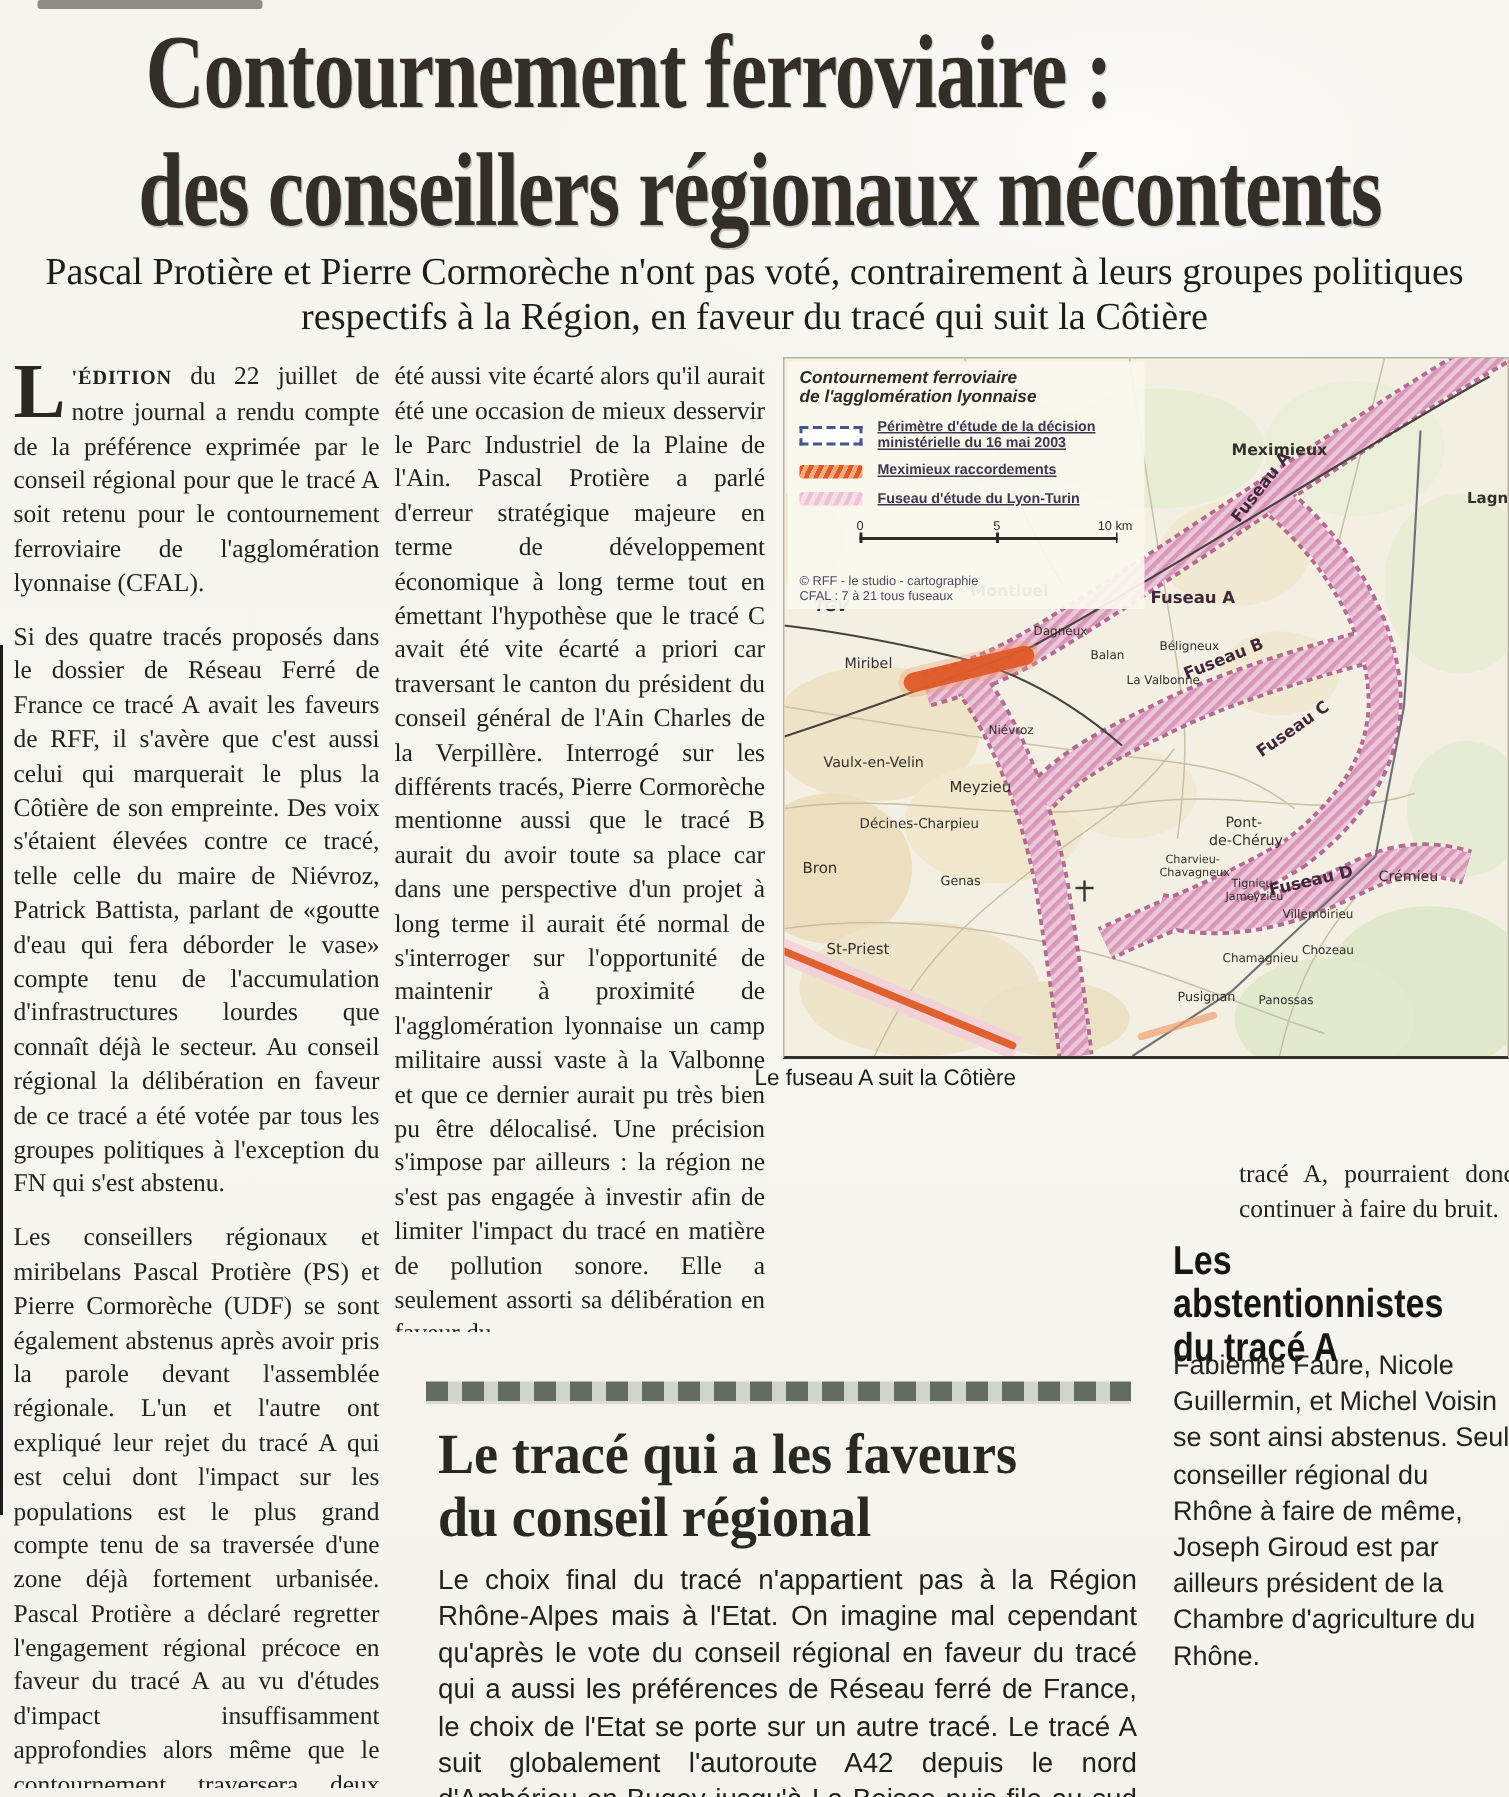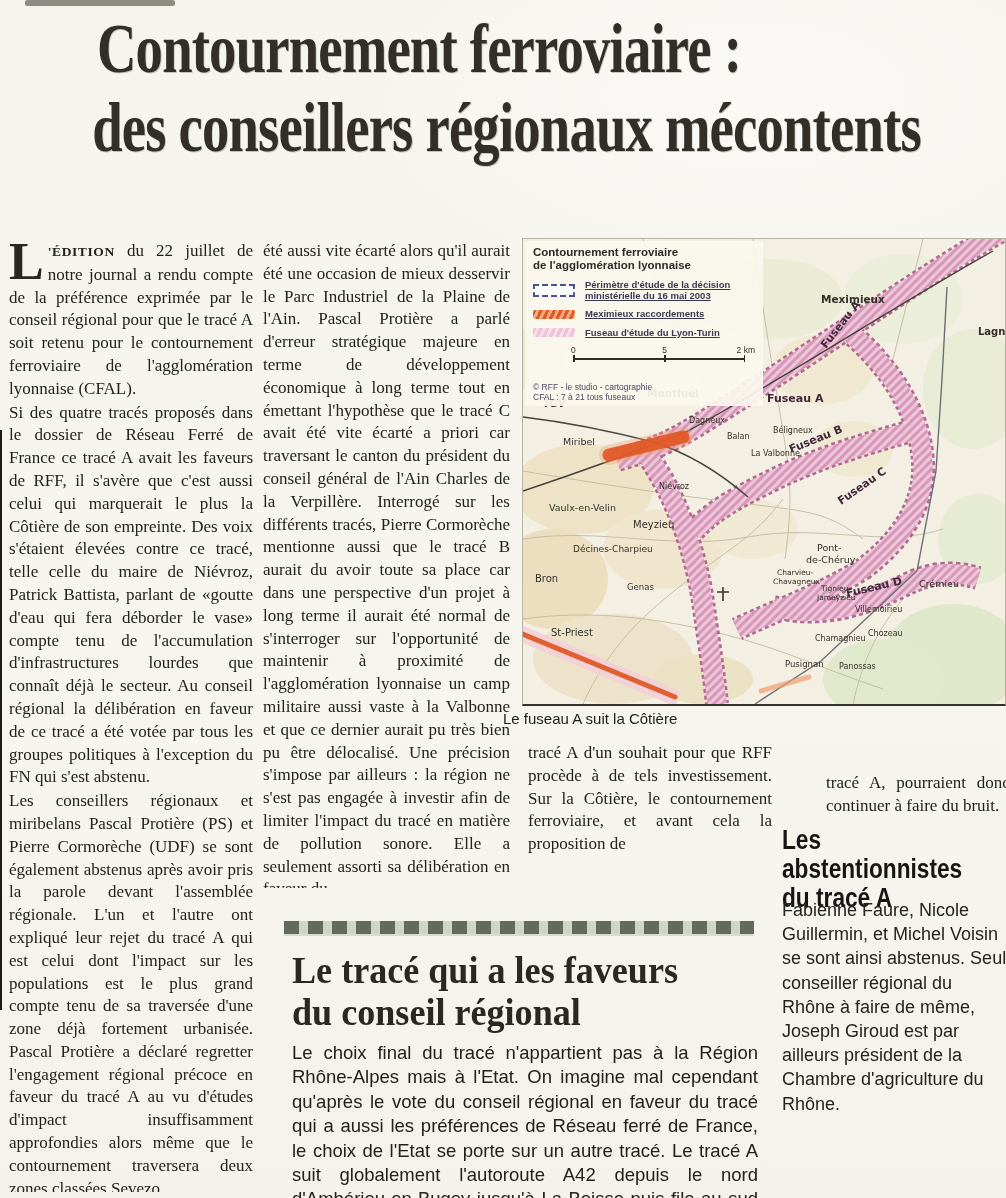--- a/index.html
+++ b/index.html
@@ -17,34 +17,34 @@
 
   .headline{left:0;top:14px;width:838px;text-align:center;color:#332e28;
     font-weight:bold;line-height:1;}
   .headline .hl{transform:scaleX(.78);transform-origin:50% 50%;font-size:70px;letter-spacing:-1px;
     text-shadow:1px 1px 0 rgba(60,50,40,.25);white-space:nowrap;}
   .headline .hl+.hl{margin-top:9px;}
   .subhead{left:23px;top:166px;width:960px;text-align:center;font-size:25.5px;line-height:30px;color:#1f1d1a;}
 
   .bodycol{font-size:17px;line-height:22.8px;text-align:justify;color:#24221e;overflow:hidden;}
   .bodycol p{margin:0;}
-  .bodycol p+p{margin-top:1px;}
+  .bodycol p+p{margin-top:13px;}
   .col1{left:9px;top:240px;width:244px;height:952px;}
   .col2{left:263px;top:240px;width:247px;height:648px;}
   .col3{left:528px;top:742px;width:244px;height:146px;}
   .col4{left:782px;top:772px;width:224px;height:70px;margin-left:44px;}
   .dropcap{float:left;font-size:52px;line-height:40px;padding:2px 4px 0 0;font-weight:bold;color:#2a2722;}
   .lead{font-size:13.5px;letter-spacing:.6px;font-weight:bold;}
 
   .mapbox{left:522px;top:238px;width:484px;height:468px;background:#f3efe2;
     border:1px solid #b9b3a2;border-bottom:2px solid #33322e;box-sizing:border-box;}
   .mapbox svg{position:absolute;left:0;top:0;font-family:"DejaVu Sans", sans-serif;}
   .legend{position:absolute;left:2px;top:2px;width:238px;background:rgba(250,247,238,.93);
     font-family:"Liberation Sans", sans-serif;color:#2e2c30;padding:5px 4px 4px 8px;box-sizing:border-box;}
-  .legend-title{font-size:11.5px;font-weight:bold;line-height:13px;white-space:pre-line;color:#2b2a26;}
+  .legend-title{font-size:11.5px;font-weight:bold;line-height:13px;white-space:pre-line;color:#2b2a26;font-style:italic;}
   .legend-item{display:flex;align-items:center;margin-top:8px;}
   .legend-swatch{width:42px;flex:0 0 42px;margin-right:10px;}
   .sw-perimeter{height:13px;background:#fdfdfb;border:2px dashed #46558e;box-sizing:border-box;}
   .sw-raccord{height:9px;background:repeating-linear-gradient(115deg,#e05a28 0 3px,#f2a87e 3px 6px);border-radius:2px;}
   .sw-fuseau{height:9px;background:repeating-linear-gradient(115deg,#eec2d6 0 3px,#f6dde8 3px 6px);border-radius:2px;}
   .legend-label{font-size:9.5px;font-weight:bold;line-height:10.5px;color:#3a3850;text-decoration:underline;}
   .scalebar{position:relative;margin:9px 4px 0 40px;height:16px;}
   .scale-line{position:absolute;left:0;right:10px;top:11px;height:1.5px;background:#2c2b28;}
   .scale-line:before,.scale-line:after{content:"";position:absolute;top:-3px;width:1.5px;height:7px;background:#2c2b28;}
   .scale-line:before{left:0;} .scale-line:after{right:0;}
@@ -80,20 +80,21 @@
 <div class="page">
 
   <div class="abs smudge-top"></div>
   <div class="abs left-scanline"></div>
 
   <div class="abs headline">
     <div class="hl">Contournement ferroviaire :</div>
     <div class="hl">des conseillers régionaux mécontents</div>
   </div>
 
+  <div class="abs subhead">Pascal Protière et Pierre Cormorèche n'ont pas voté, contrairement à leurs groupes politiques respectifs à la Région, en faveur du tracé qui suit la Côtière</div>
 
   <div class="abs bodycol col1">
     <p><span class="dropcap">L</span><span class="lead">'ÉDITION</span><span> du 22 juillet de notre journal a rendu compte de la préférence exprimée par le conseil régional pour que le tracé A soit retenu pour le contournement ferroviaire de l'agglomération lyonnaise (CFAL).</span></p>
     <p>Si des quatre tracés proposés dans le dossier de Réseau Ferré de France ce tracé A avait les faveurs de RFF, il s'avère que c'est aussi celui qui marquerait le plus la Côtière de son empreinte. Des voix s'étaient élevées contre ce tracé, telle celle du maire de Niévroz, Patrick Battista, parlant de «goutte d'eau qui fera déborder le vase» compte tenu de l'accumulation d'infrastructures lourdes que connaît déjà le secteur. Au conseil régional la délibération en faveur de ce tracé a été votée par tous les groupes politiques à l'exception du FN qui s'est abstenu.</p>
     <p>Les conseillers régionaux et miribelans Pascal Protière (PS) et Pierre Cormorèche (UDF) se sont également abstenus après avoir pris la parole devant l'assemblée régionale. L'un et l'autre ont expliqué leur rejet du tracé A qui est celui dont l'impact sur les populations est le plus grand compte tenu de sa traversée d'une zone déjà fortement urbanisée. Pascal Protière a déclaré regretter l'engagement régional précoce en faveur du tracé A au vu d'études d'impact insuffisamment approfondies alors même que le contournement traversera deux zones classées Sevezo.</p>
 
   </div>
 
   <div class="abs bodycol col2">
     <p>été aussi vite écarté alors qu'il aurait été une occasion de mieux desservir le Parc Industriel de la Plaine de l'Ain. Pascal Protière a parlé d'erreur stratégique majeure en terme de développement économique à long terme tout en émettant l'hypothèse que le tracé C avait été vite écarté a priori car traversant le canton du président du conseil général de l'Ain Charles de la Verpillère. Interrogé sur les différents tracés, Pierre Cormorèche mentionne aussi que le tracé B aurait du avoir toute sa place car dans une perspective d'un projet à long terme il aurait été normal de s'interroger sur l'opportunité de maintenir à proximité de l'agglomération lyonnaise un camp militaire aussi vaste à la Valbonne et que ce dernier aurait pu très bien pu être délocalisé. Une précision s'impose par ailleurs : la région ne s'est pas engagée à investir afin de limiter l'impact du tracé en matière de pollution sonore. Elle a seulement assorti sa délibération en faveur du</p>
@@ -223,35 +224,32 @@
         <div class="legend-label">Meximieux raccordements</div>
       </div>
       <div class="legend-item">
         <div class="legend-swatch sw-fuseau"></div>
         <div class="legend-label">Fuseau d'étude du Lyon-Turin</div>
       </div>
       <div class="scalebar">
         <div class="scale-labels">
           <span class="s0">0</span>
           <span class="s5">5</span>
-          <span class="s10">2 km</span>
+          <span class="s10">10 km</span>
         </div>
         <div class="scale-line"></div>
         <div class="scale-mid"></div>
       </div>
       <div class="credit">© RFF - le studio - cartographie
 CFAL : 7 à 21 tous fuseaux</div>
     </div>
   </div>
 
   <div class="abs map-caption">Le fuseau A suit la Côtière</div>
 
-  <div class="abs bodycol col3">
-    <p>tracé A d'un souhait pour que RFF procède à de tels investissement. Sur la Côtière, le contournement ferroviaire, et avant cela la proposition de</p>
-  </div>
   <div class="abs bodycol col4">
     <p>tracé A, pourraient donc bien continuer à faire du bruit.</p>
   </div>
 
   <div class="abs boxart">
     <div class="boxstrip"></div>
     <div class="boxtitle" style="white-space:pre-line;">Le tracé qui a les faveurs
 du conseil régional</div>
     <div class="boxbody">Le choix final du tracé n'appartient pas à la Région Rhône-Alpes mais à l'Etat. On imagine mal cependant qu'après le vote du conseil régional en faveur du tracé qui a aussi les préférences de Réseau ferré de France, le choix de l'Etat se porte sur un autre tracé. Le tracé A suit globalement l'autoroute A42 depuis le nord d'Ambérieu-en-Bugey jusqu'à La Boisse puis file au sud en suivant le parcours de l'A432 et la ligne TGV. Pour le raccordement à la ligne existante, une emprise sur le territoire de la commune de Beynost serait également nécessaire.</div>
   </div>

